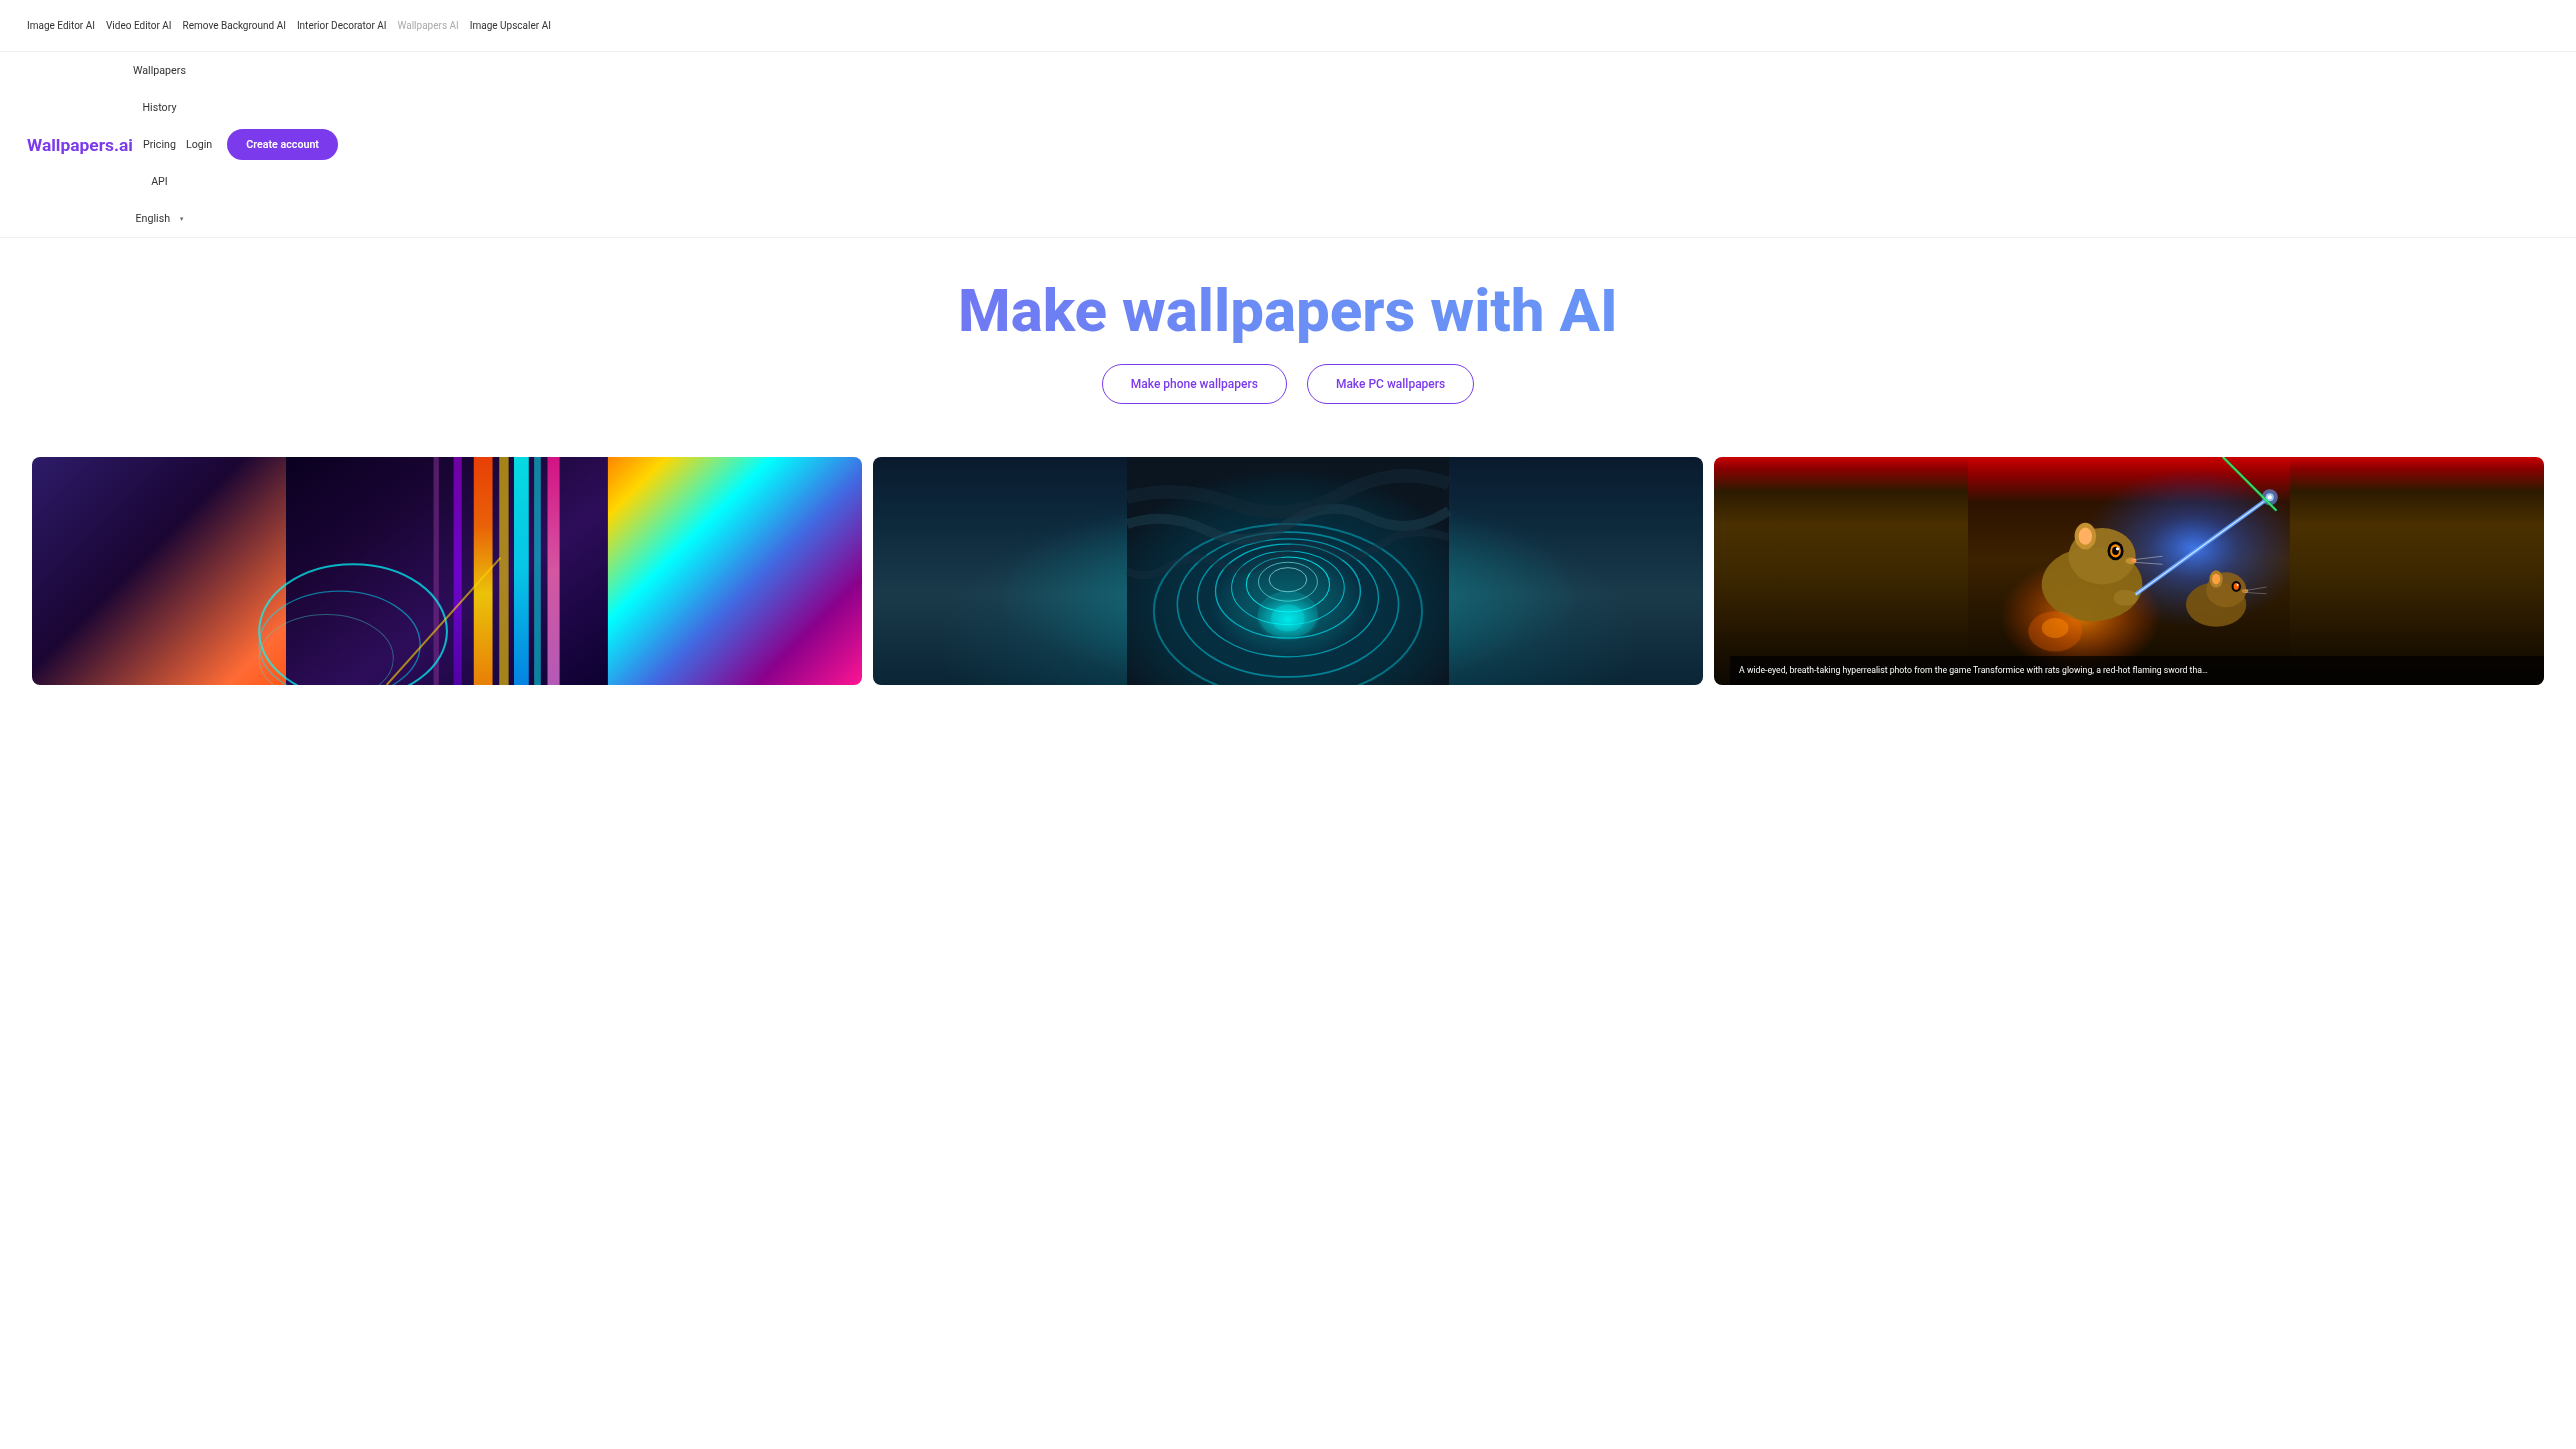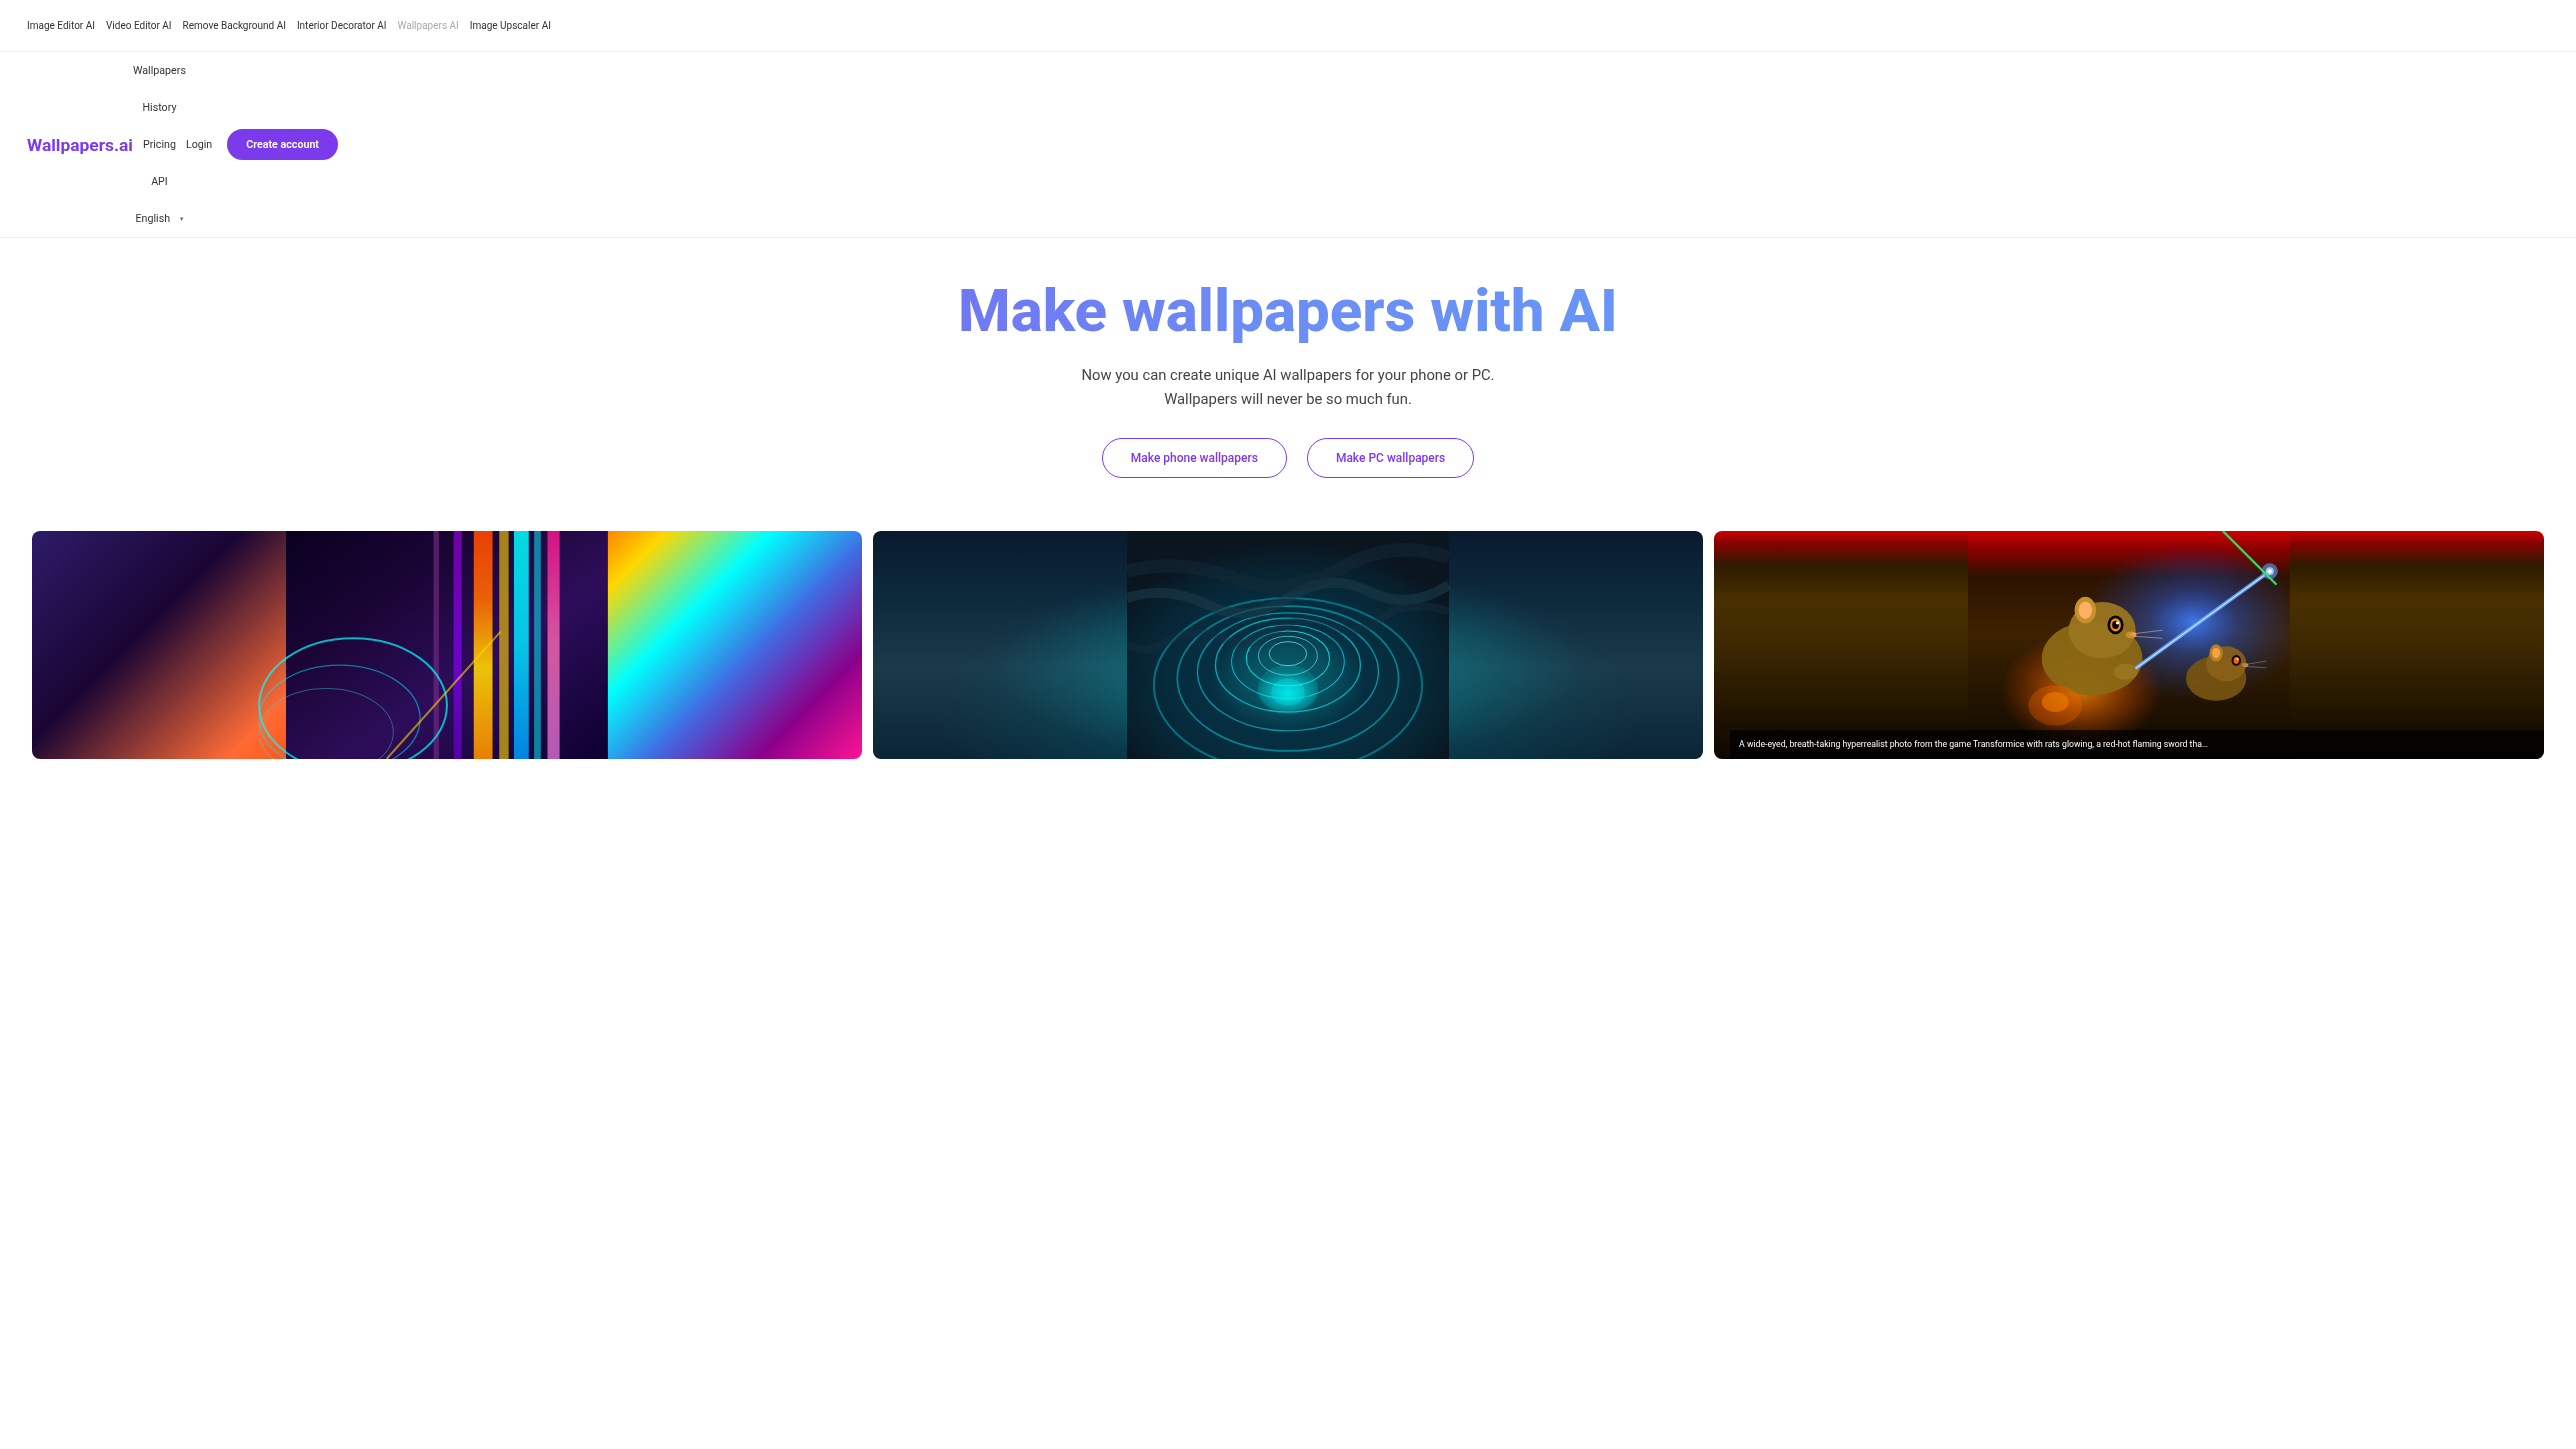--- a/index.html
+++ b/index.html
@@ -236,21 +236,20 @@
   </nav>
 
   <div class="header-actions">
     <button class="login-btn">Login</button>
     <button class="create-account-btn">Create account</button>
   </div>
 </header>
 
 <section class="hero">
   <h1 class="hero-title">Make wallpapers with AI</h1>
-  <p class="hero-subtitle">Now you can create unique AI wallpapers for your phone or PC. Wallpapers will never be so much fun.</p>
   <div class="hero-buttons">
     <button class="hero-btn">Make phone wallpapers</button>
     <button class="hero-btn">Make PC wallpapers</button>
   </div>
 </section>
 
 <section class="gallery">
 
   <div class="gallery-item gallery-item-1">
     <svg class="gallery-svg" viewBox="0 0 480 340" xmlns="http://www.w3.org/2000/svg">

